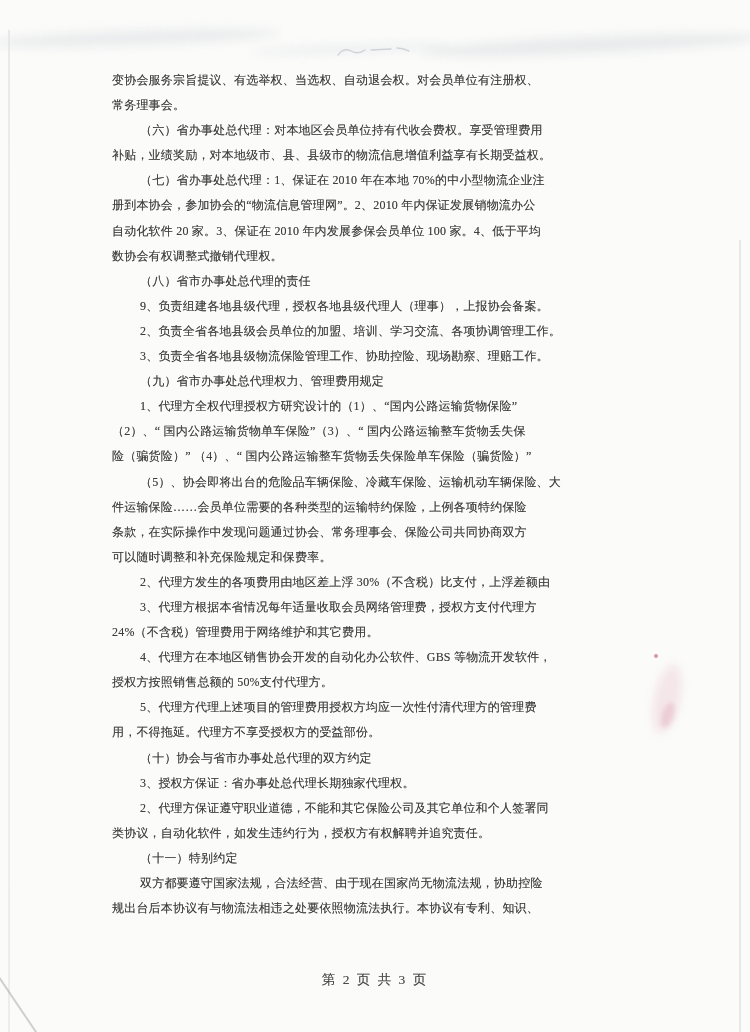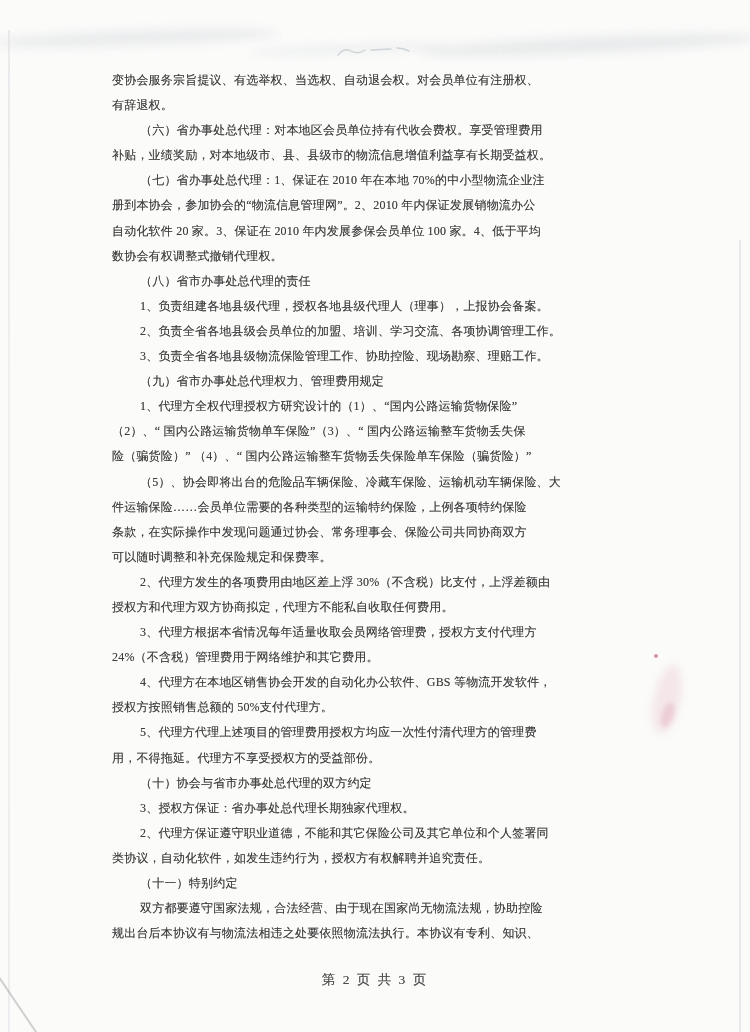--- a/index.html
+++ b/index.html
@@ -105,41 +105,40 @@
   <div class="crease-line"></div>
 
   <div class="pink-smudge">
     <div class="dot1"></div>
     <div class="blob"></div>
     <div class="blob2"></div>
   </div>
 
   <div class="text-block">
       <div class="line">变协会服务宗旨提议、有选举权、当选权、自动退会权。对会员单位有注册权、</div>
-      <div class="line">有辞退权。</div>
+      <div class="line">常务理事会。</div>
       <div class="line ind">（六）省办事处总代理：对本地区会员单位持有代收会费权。享受管理费用</div>
       <div class="line">补贴，业绩奖励，对本地级市、县、县级市的物流信息增值利益享有长期受益权。</div>
       <div class="line ind">（七）省办事处总代理：1、保证在 2010 年在本地 70%的中小型物流企业注</div>
       <div class="line">册到本协会，参加协会的“物流信息管理网”。2、2010 年内保证发展销物流办公</div>
       <div class="line">自动化软件 20 家。3、保证在 2010 年内发展参保会员单位 100 家。4、低于平均</div>
       <div class="line">数协会有权调整式撤销代理权。</div>
       <div class="line ind">（八）省市办事处总代理的责任</div>
-      <div class="line ind">1、负责组建各地县级代理，授权各地县级代理人（理事），上报协会备案。</div>
+      <div class="line ind">9、负责组建各地县级代理，授权各地县级代理人（理事），上报协会备案。</div>
       <div class="line ind">2、负责全省各地县级会员单位的加盟、培训、学习交流、各项协调管理工作。</div>
       <div class="line ind">3、负责全省各地县级物流保险管理工作、协助控险、现场勘察、理赔工作。</div>
       <div class="line ind">（九）省市办事处总代理权力、管理费用规定</div>
       <div class="line ind">1、代理方全权代理授权方研究设计的（1）、“国内公路运输货物保险”</div>
       <div class="line">（2）、“ 国内公路运输货物单车保险”（3）、“ 国内公路运输整车货物丢失保</div>
       <div class="line">险（骗货险）”  （4）、“ 国内公路运输整车货物丢失保险单车保险（骗货险）”</div>
       <div class="line ind">（5）、协会即将出台的危险品车辆保险、冷藏车保险、运输机动车辆保险、大</div>
       <div class="line">件运输保险……会员单位需要的各种类型的运输特约保险，上例各项特约保险</div>
       <div class="line">条款，在实际操作中发现问题通过协会、常务理事会、保险公司共同协商双方</div>
       <div class="line">可以随时调整和补充保险规定和保费率。</div>
       <div class="line ind">2、代理方发生的各项费用由地区差上浮 30%（不含税）比支付，上浮差额由</div>
-      <div class="line">授权方和代理方双方协商拟定，代理方不能私自收取任何费用。</div>
       <div class="line ind">3、代理方根据本省情况每年适量收取会员网络管理费，授权方支付代理方</div>
       <div class="line">24%（不含税）管理费用于网络维护和其它费用。</div>
       <div class="line ind">4、代理方在本地区销售协会开发的自动化办公软件、GBS 等物流开发软件，</div>
       <div class="line">授权方按照销售总额的 50%支付代理方。</div>
       <div class="line ind">5、代理方代理上述项目的管理费用授权方均应一次性付清代理方的管理费</div>
       <div class="line">用，不得拖延。代理方不享受授权方的受益部份。</div>
       <div class="line ind">（十）协会与省市办事处总代理的双方约定</div>
       <div class="line ind">3、授权方保证：省办事处总代理长期独家代理权。</div>
       <div class="line ind">2、代理方保证遵守职业道德，不能和其它保险公司及其它单位和个人签署同</div>
       <div class="line">类协议，自动化软件，如发生违约行为，授权方有权解聘并追究责任。</div>

